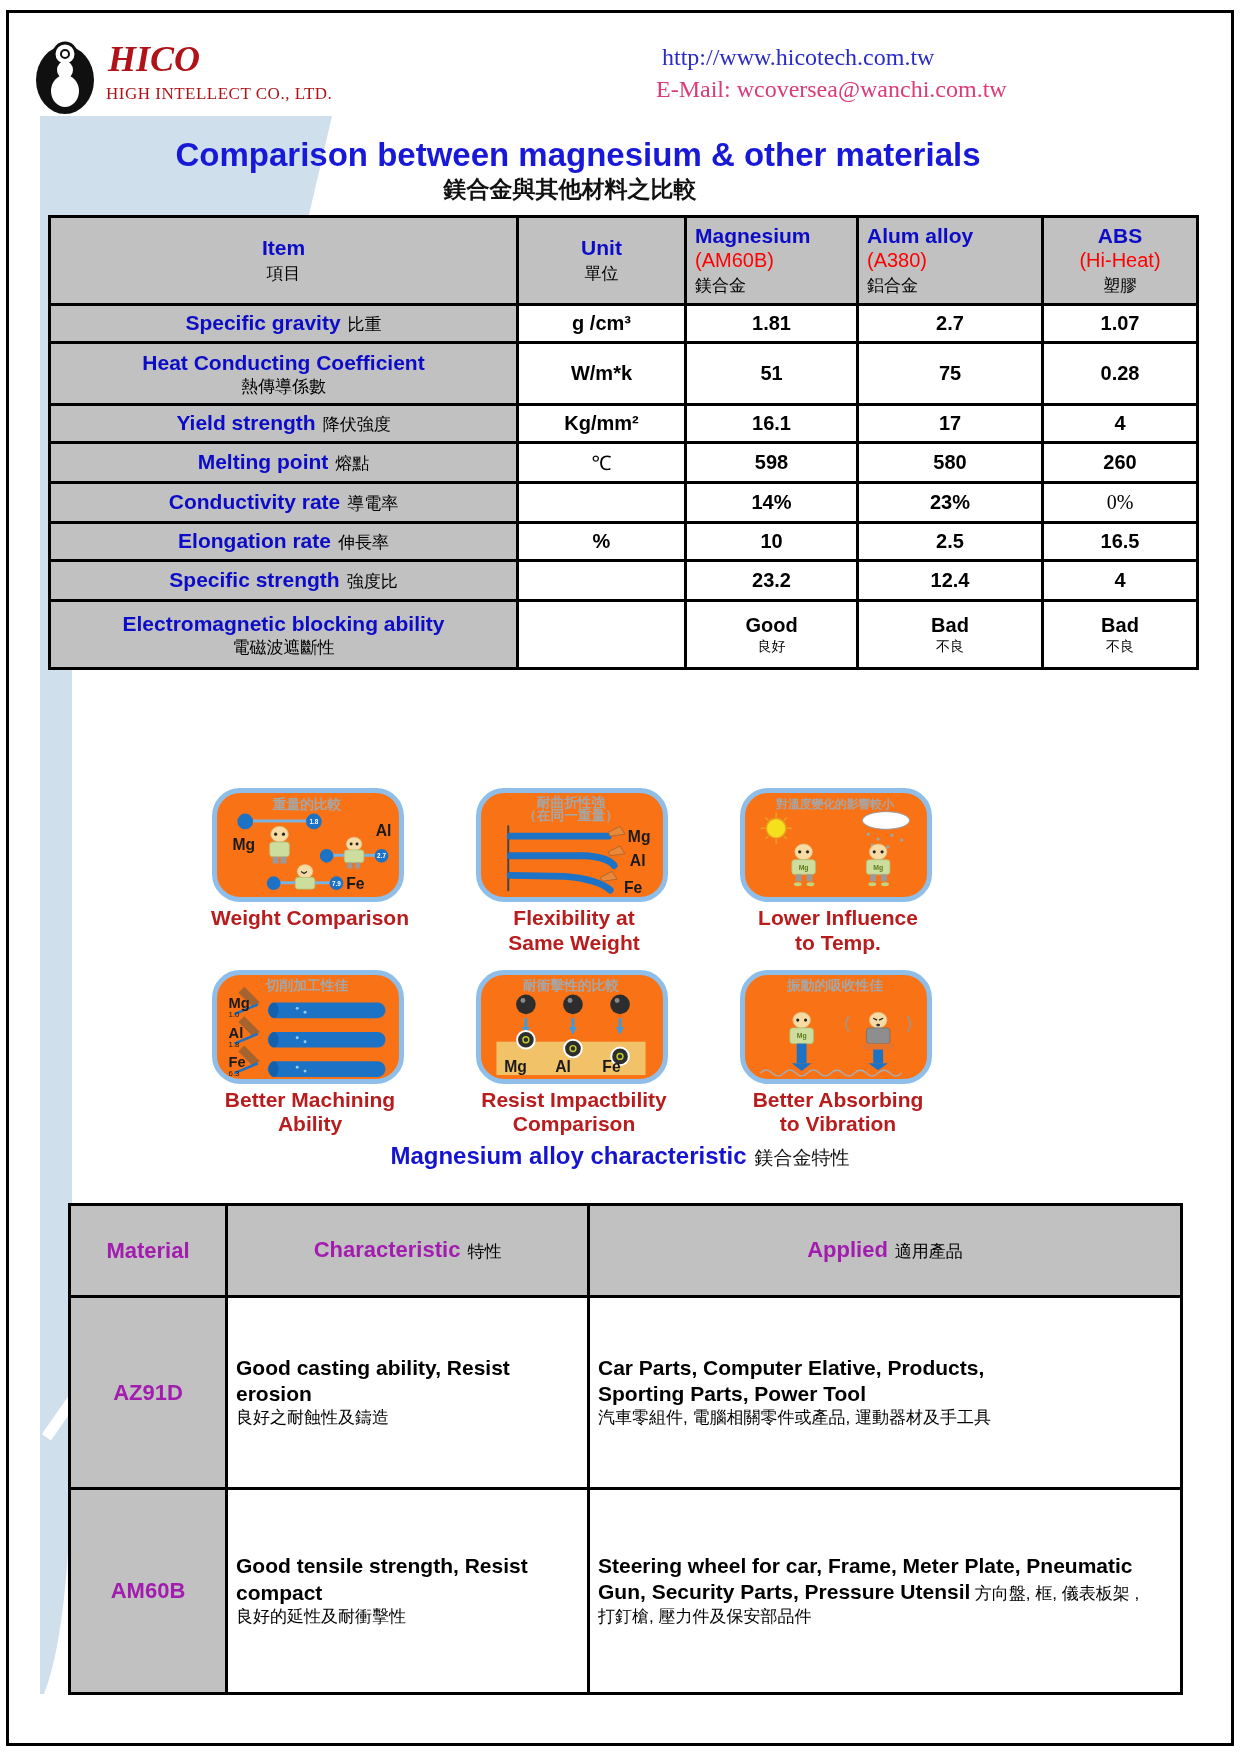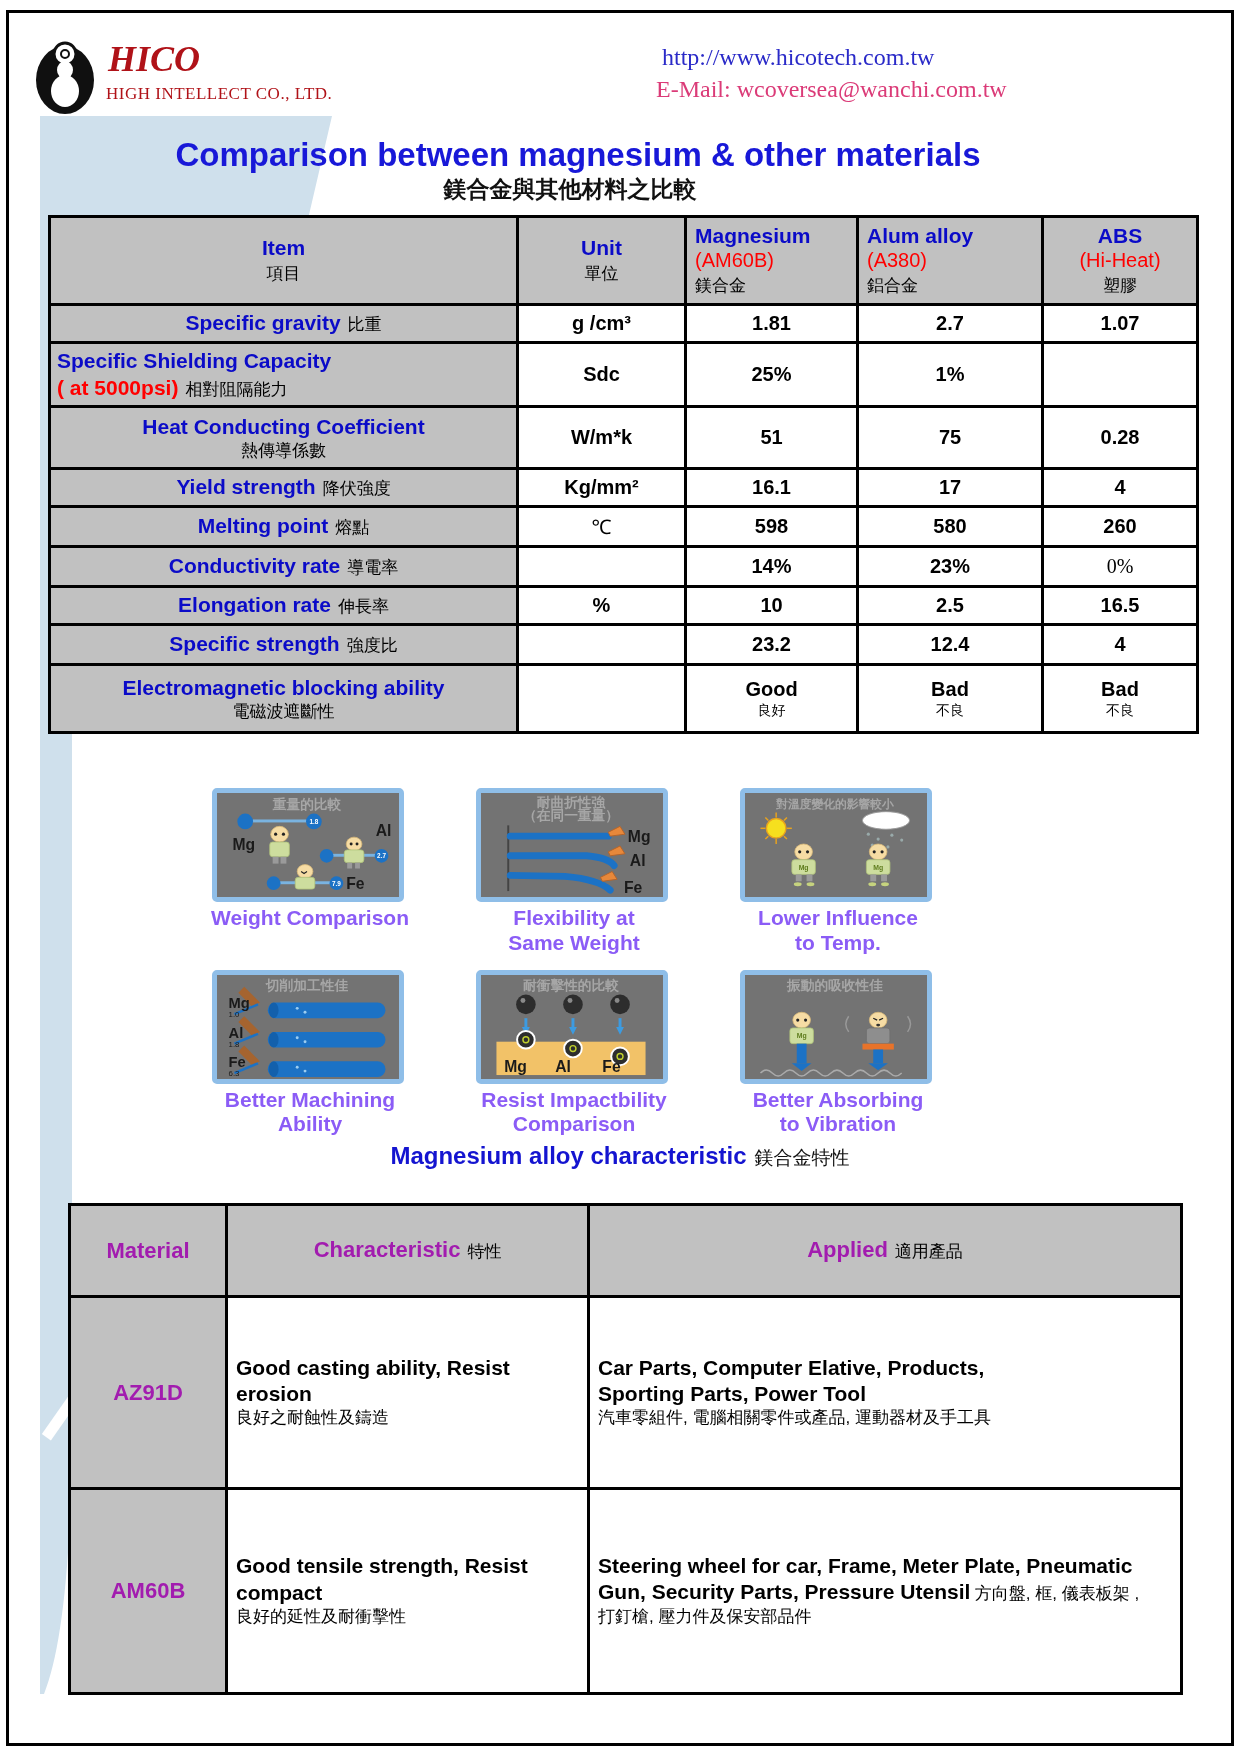--- a/index.html
+++ b/index.html
@@ -56,23 +56,23 @@
   tr.h3 { height:62px; } tr.h4 { height:38px; } tr.h5 { height:40px; }
   tr.h6 { height:40px; } tr.h7 { height:38px; } tr.h8 { height:40px; }
   tr.h9 { height:68px; }
 
   
   .pgrid { position:absolute; left:212px; top:788px;
     display:grid; grid-template-columns:repeat(3,196px); column-gap:68px;
     row-gap:14px; }
   .pcell { width:196px; }
   .panel { box-sizing:border-box; width:192px; height:114px;
-    border:5px solid #8FBEE8; border-radius:5px; background:#737373; }
+    border:5px solid #8FBEE8; border-radius:28px; background:#f97316; }
   .pcap { margin-top:4px; width:230px; margin-left:-17px; text-align:center;
-    font-weight:bold; font-size:21px; line-height:1.18; color:#8b5cf6;
+    font-weight:bold; font-size:21px; line-height:1.18; color:#b91c1c;
     min-height:46px; }
   .ptitle { font-size:14px; font-weight:bold; fill:#A6A6A6; text-anchor:middle; }
   .ptitle.sm { font-size:12px; }
   .plabel { font-size:16px; font-weight:bold; fill:#1a1a1a; }
   .plabel2 { font-size:15px; font-weight:bold; fill:#1a1a1a; }
   .psub { font-size:8px; fill:#1a1a1a; }
   .ballnum { font-size:6.5px; fill:#fff; text-anchor:middle; font-weight:bold; }
   .shirtlabel { font-size:7px; fill:#5F7D1E; text-anchor:middle; font-weight:bold; }
   .skin { fill:#F6DCA4; stroke:#D8B878; stroke-width:0.8; }
   .shirt { fill:#CDDD9E; stroke:#AEC279; stroke-width:0.8; }
@@ -157,30 +157,20 @@
         <span class="hcode">(Hi-Heat)</span>
         <span class="hzh">塑膠</span>
       </td>
     </tr>
     <tr class="h1">
       <td class="item"><span class="ien">Specific gravity</span><span class="izh">比重</span></td>
       <td class="unit">g /cm³</td>
       <td class="val">1.81</td>
       <td class="val">2.7</td>
       <td class="val">1.07</td>
-    </tr>
-    <tr class="h2">
-      <td class="item left">
-        <span class="iline"><span class="ien">Specific Shielding Capacity</span></span>
-        <span class="iline"><span class="ired">( at 5000psi)</span><span class="izh">相對阻隔能力</span></span>
-      </td>
-      <td class="unit">Sdc</td>
-      <td class="val">25%</td>
-      <td class="val">1%</td>
-      <td class="val"></td>
     </tr>
     <tr class="h3">
       <td class="item">
         <span class="iline"><span class="ien">Heat Conducting Coefficient</span></span>
         <span class="iline"><span class="izh" style="margin-left:0">熱傳導係數</span></span>
       </td>
       <td class="unit">W/m*k</td>
       <td class="val">51</td>
       <td class="val">75</td>
       <td class="val">0.28</td>

